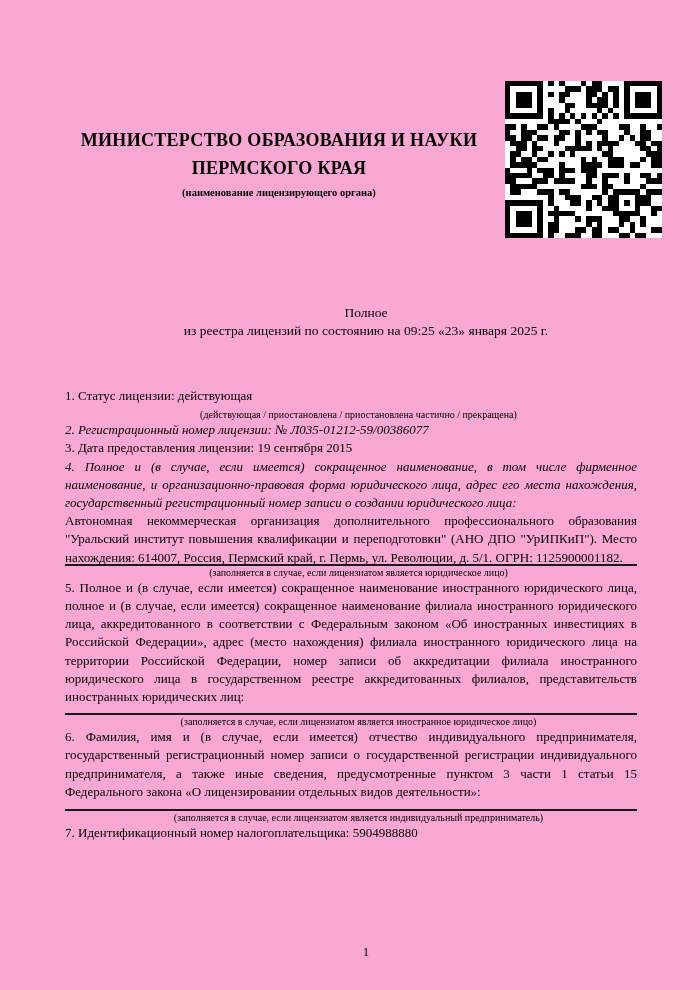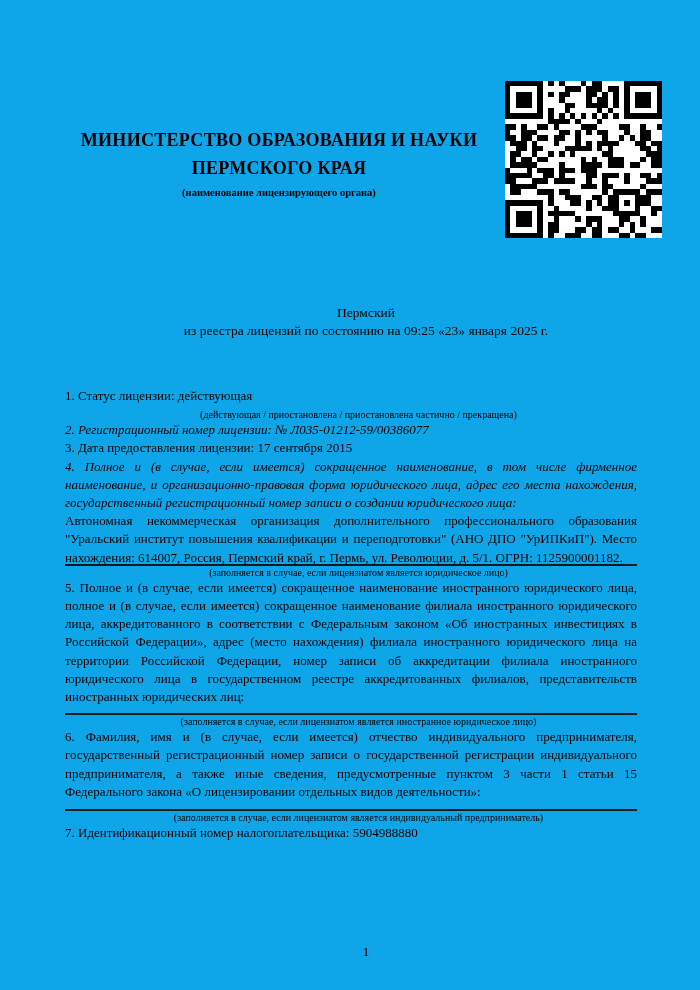--- a/index.html
+++ b/index.html
@@ -1,17 +1,17 @@
 <!DOCTYPE html>
 <html><head>
 <meta charset="utf-8">
 <style>
   html,body { margin:0; padding:0; background:#ffffff; }
   .page {
-    position:relative; width:700px; height:990px; background:#0ea5e9;
+    position:relative; width:700px; height:990px; background:#f9a8d4;
     color:#000; font-family:"Liberation Serif","DejaVu Serif",serif;
     overflow:hidden;
   }
   
   .ministry {
     position:absolute; left:65px; top:126px; width:428px; text-align:center;
   }
   .ministry-line { font-weight:bold; font-size:18px; line-height:28px; letter-spacing:0.3px; }
   .ministry-caption { font-size:10.5px; line-height:13px; margin-top:4px;font-weight:bold; }
   .qr {
@@ -463,31 +463,31 @@
         <rect x="16" y="28" width="1" height="1"></rect>
         <rect x="17" y="28" width="1" height="1"></rect>
         <rect x="21" y="28" width="1" height="1"></rect>
         <rect x="22" y="28" width="1" height="1"></rect>
         <rect x="24" y="28" width="1" height="1"></rect>
         <rect x="25" y="28" width="1" height="1"></rect>
       </svg>
     </div>
 
   <div class="extract-title-block">
-    <div>Пермский</div>
+    <div>Полное</div>
     <div>из реестра лицензий по состоянию на 09:25 «23» января 2025 г.</div>
   </div>
 
   <div class="content">
     <p>1. Статус лицензии: действующая</p>
     <div class="cap cap1">(действующая / приостановлена / приостановлена частично / прекращена)</div>
 
     <p class="mt14">2. Регистрационный номер лицензии: № Л035-01212-59/00386077</p>
 
-    <p class="mt13">3. Дата предоставления лицензии: 17 сентября 2015</p>
+    <p class="mt13">3. Дата предоставления лицензии: 19 сентября 2015</p>
 
     <p class="mt14 just">4. Полное и (в случае, если имеется) сокращенное наименование, в том числе фирменное наименование, и организационно-правовая форма юридического лица, адрес его места нахождения, государственный регистрационный номер записи о создании юридического лица:</p>
     <p class="just">Автономная некоммерческая организация дополнительного профессионального образования "Уральский институт повышения квалификации и переподготовки" (АНО ДПО "УрИПКиП"). Место нахождения: 614007, Россия, Пермский край, г. Пермь, ул. Революции, д. 5/1. ОГРН: 1125900001182.</p>
     <div class="rule rule4"></div>
     <div class="cap capr">(заполняется в случае, если лицензиатом является юридическое лицо)</div>
 
     <p class="mt11 just">5. Полное и (в случае, если имеется) сокращенное наименование иностранного юридического лица, полное и (в случае, если имеется) сокращенное наименование филиала иностранного юридического лица, аккредитованного в соответствии с Федеральным законом «Об иностранных инвестициях в Российской Федерации», адрес (место нахождения) филиала иностранного юридического лица на территории Российской Федерации, номер записи об аккредитации филиала иностранного юридического лица в государственном реестре аккредитованных филиалов, представительств иностранных юридических лиц:</p>
     <div class="rule rule5"></div>
     <div class="cap capr">(заполняется в случае, если лицензиатом является иностранное юридическое лицо)</div>
 

